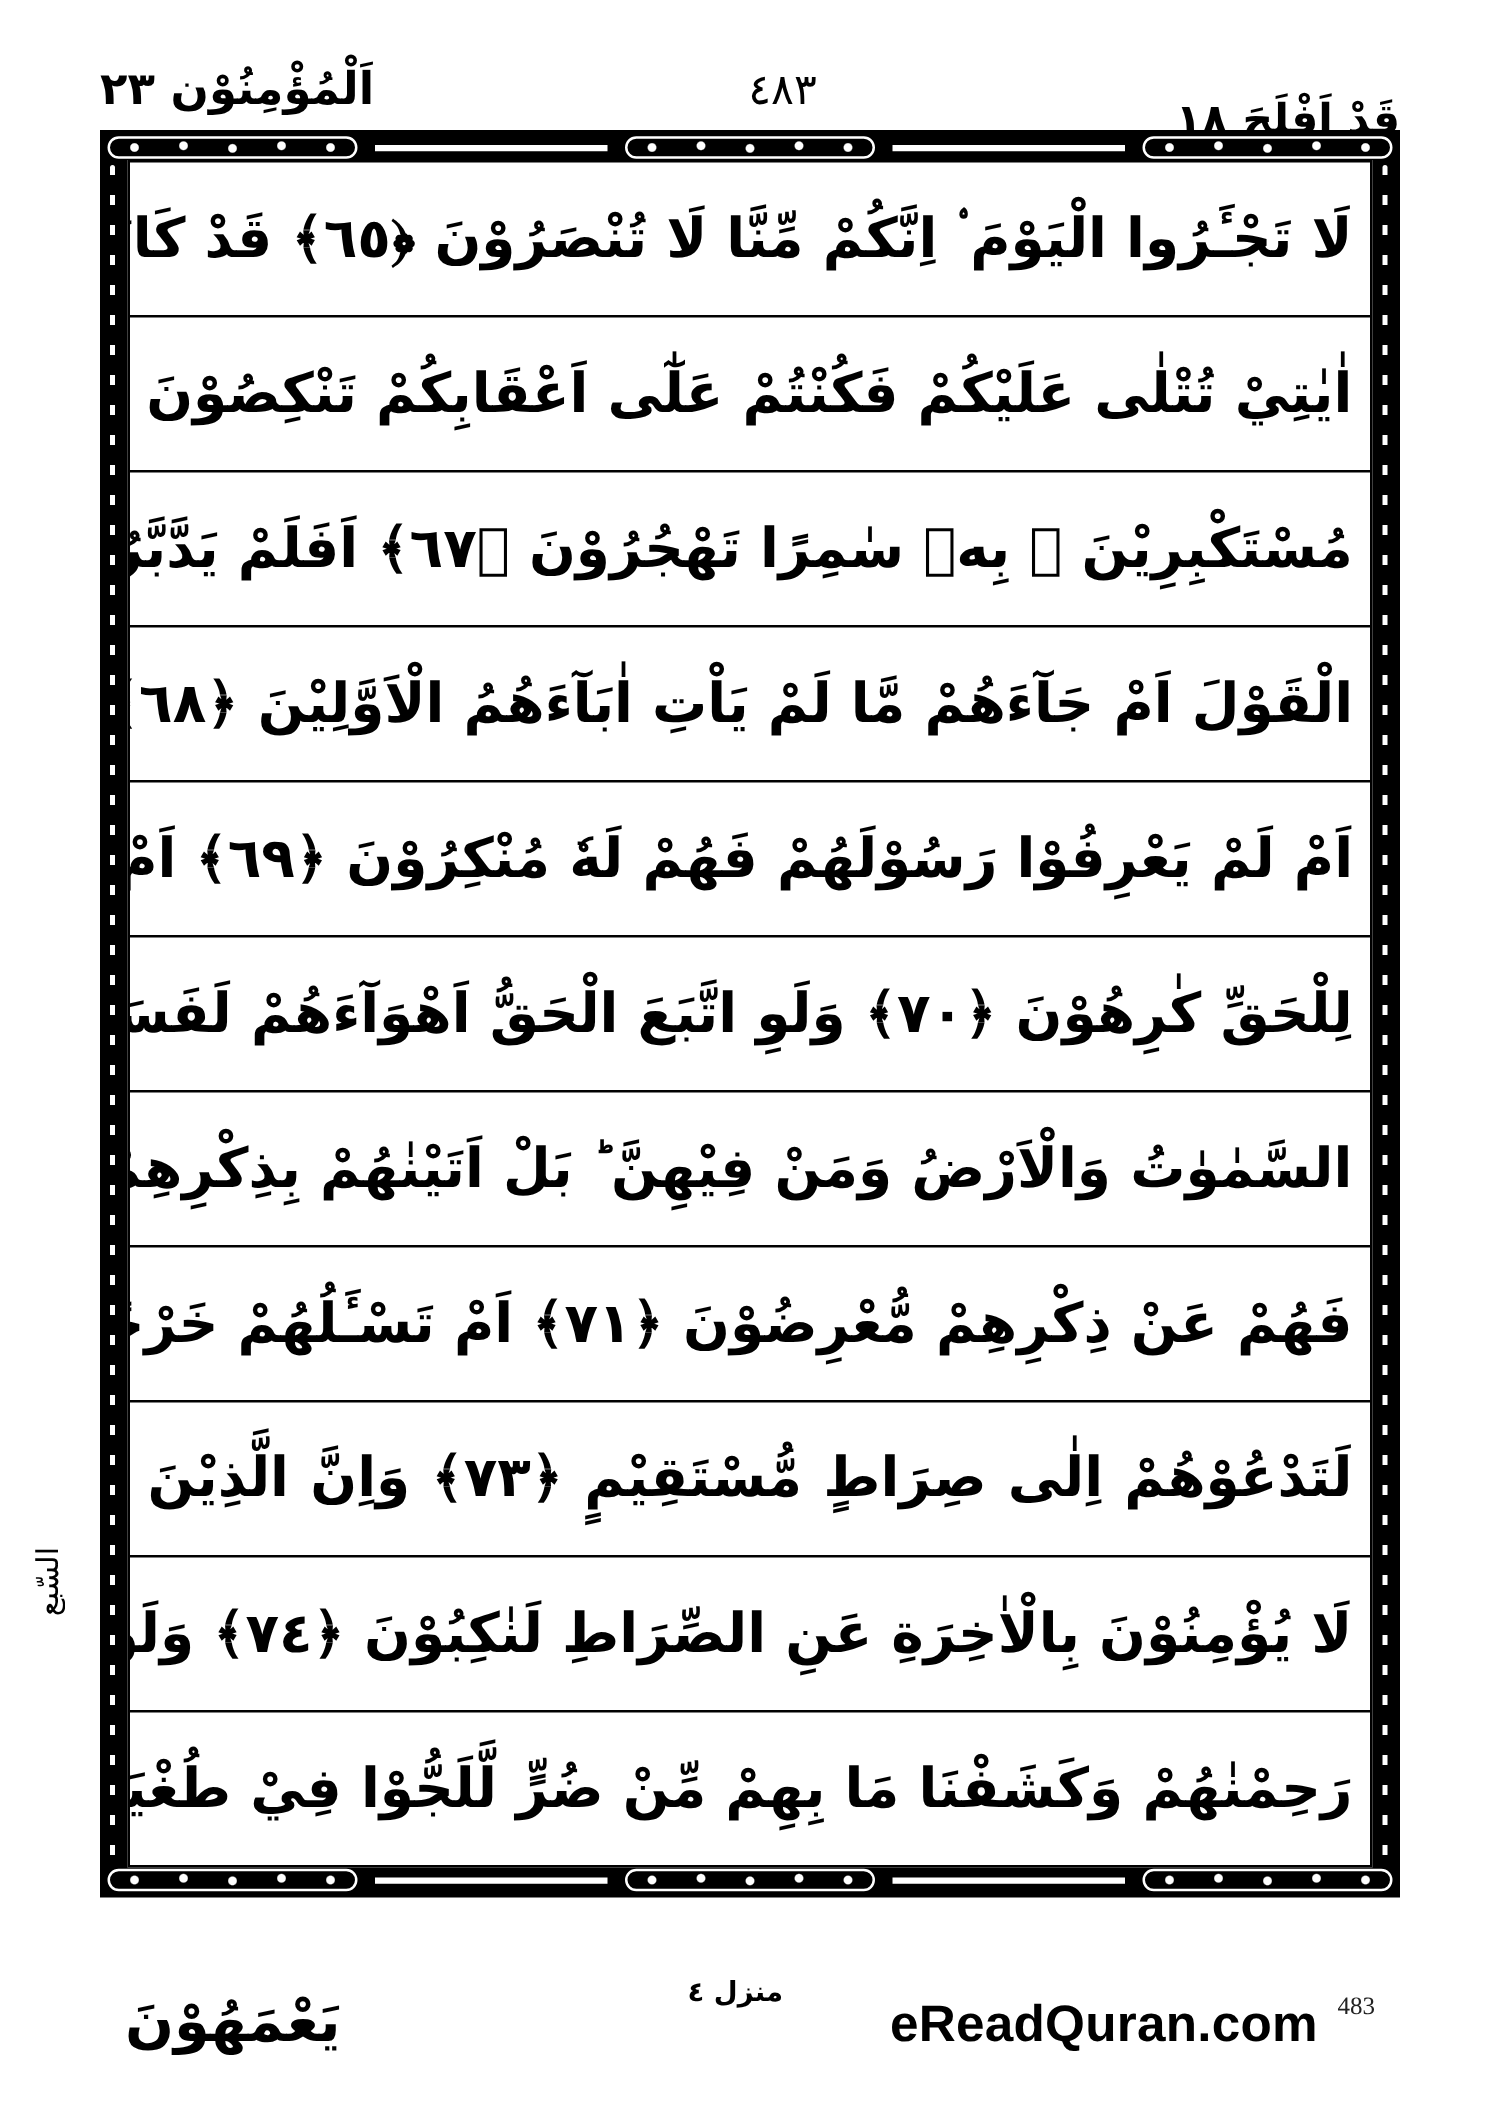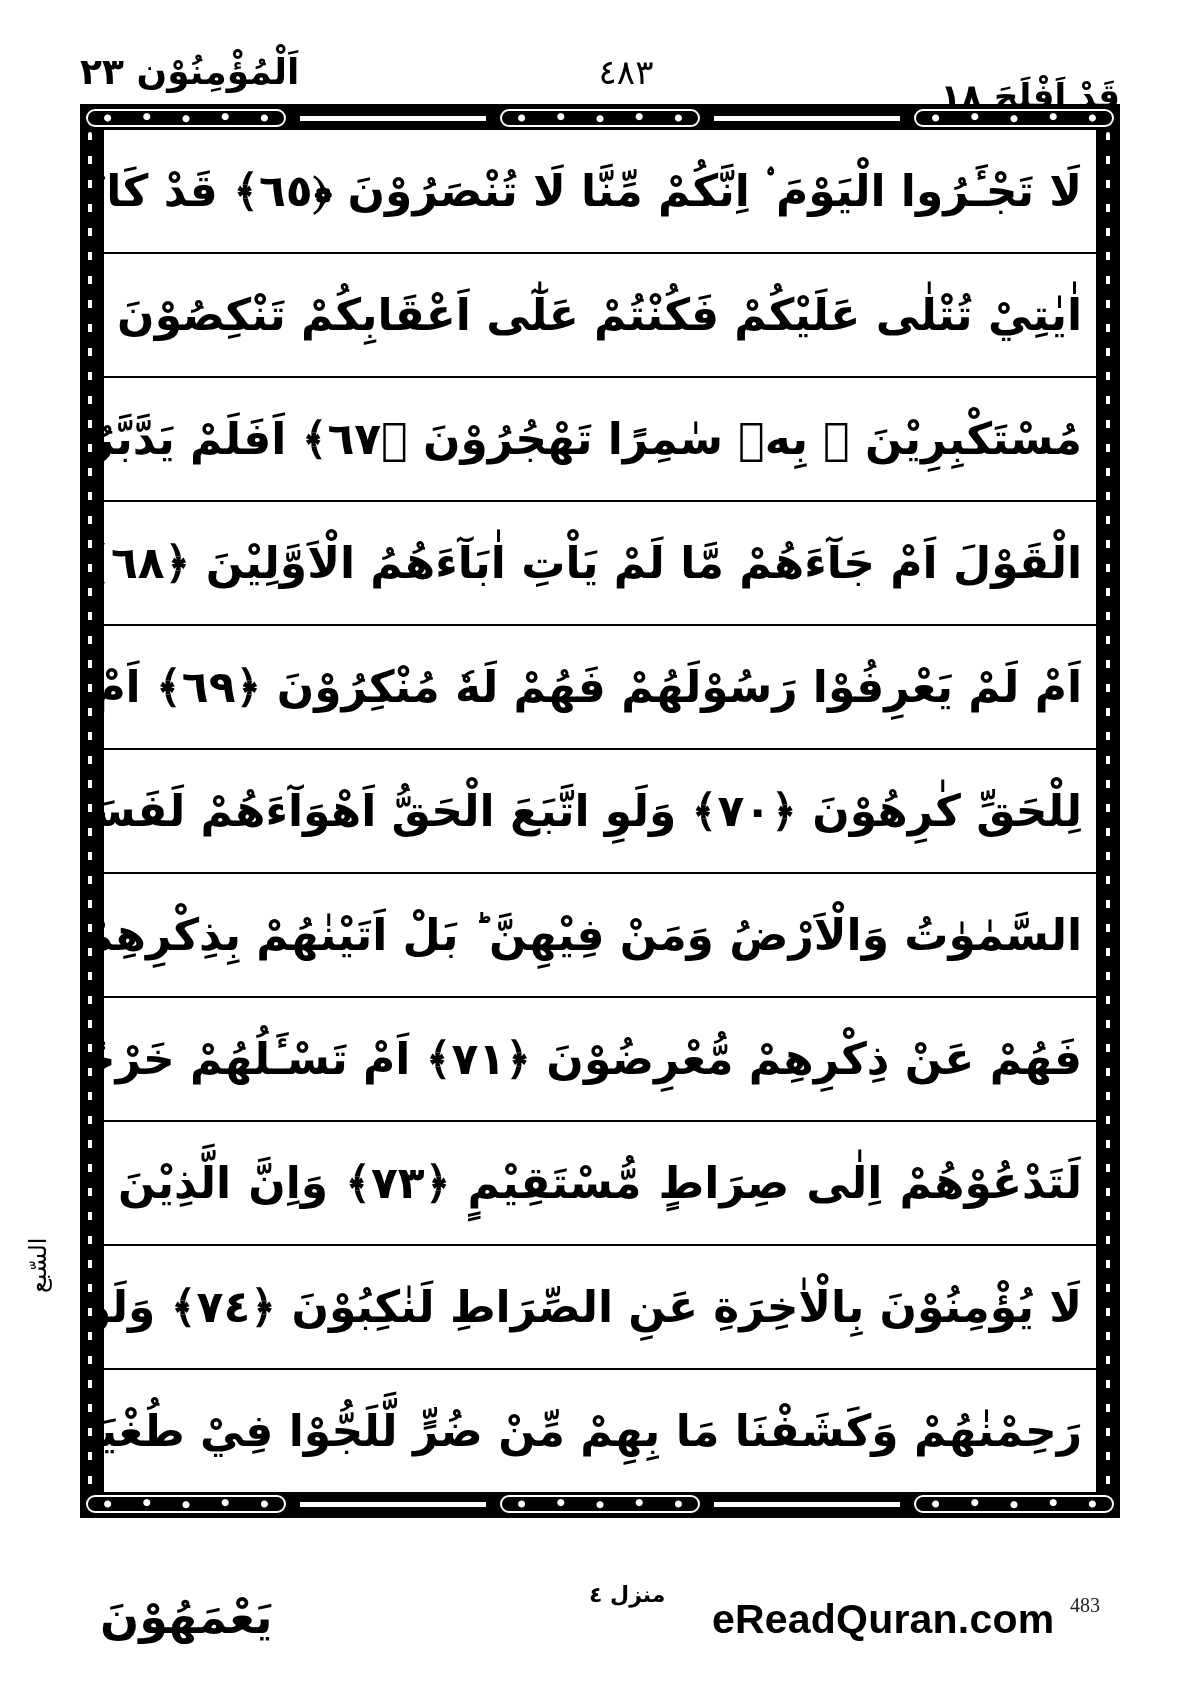--- a/index.html
+++ b/index.html
@@ -173,21 +173,20 @@
       font-weight: bold;
       direction: rtl;
     }
     .manzil {
       position: absolute;
       left: 550px;
       top: 1582px;
       font-size: 22px;
       font-weight: bold;
       direction: rtl;
-      margin-left: 39px;
     }
     .site {
       position: absolute;
       left: 712px;
       top: 1596px;
       font-family: "Liberation Sans", sans-serif;
       font-weight: bold;
       font-size: 41px;
       color: #000;
       letter-spacing: 0.2px;

